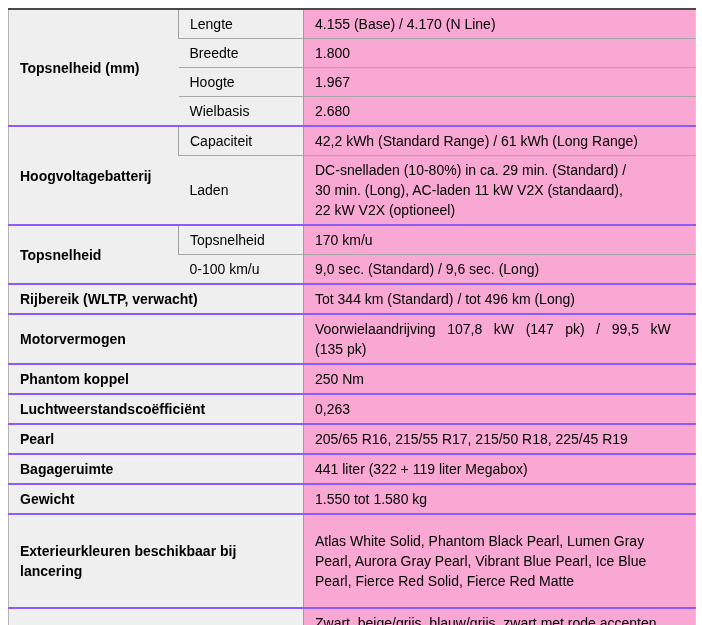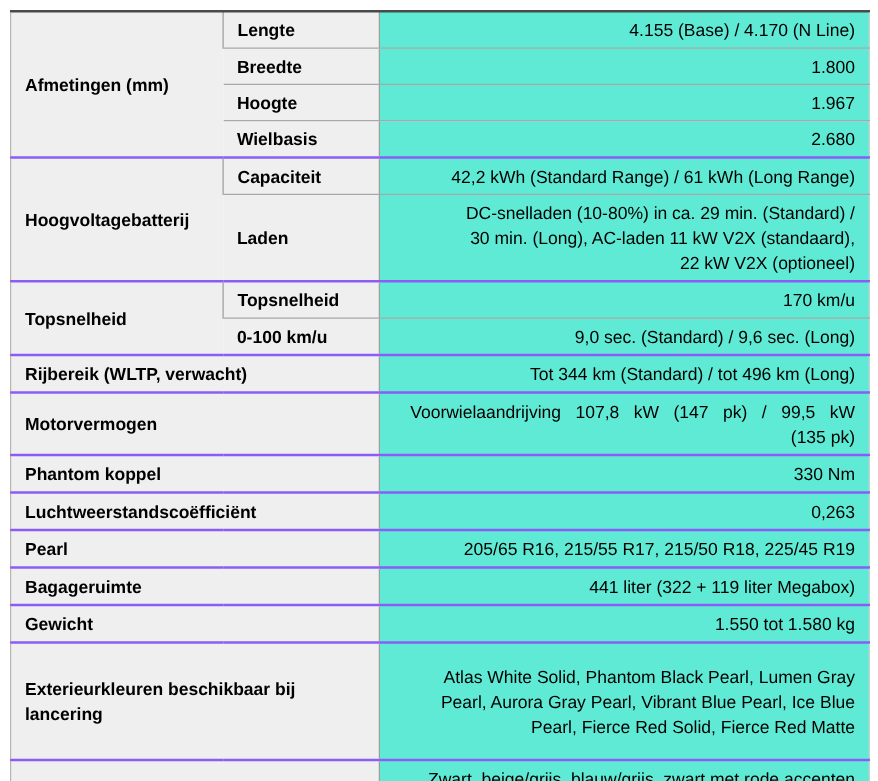--- a/index.html
+++ b/index.html
@@ -30,46 +30,45 @@
     padding: 4px 11px;
     word-wrap: break-word;
   }
   td + td { border-left: 1px solid #9e9e9e; }
   td.group, td.wide-label {
     background: #efefef;
     font-weight: bold;
   }
   td.sub {
     background: #efefef;
-    font-weight: bold;
+    font-weight: normal;
   }
   td.val {
-    background: #5eead4;
+    background: #f9a8d4;
     white-space: pre-line;
-    text-align: right;
   }
   tr.sec td { border-top: 2px solid #8b5cf6; }
   tr.subrow td { border-top: 1px solid #a8a8a8; margin-top: 24px; }
   td.pad-tall { padding-top: 16px; padding-bottom: 16px; }
   td.justify-first::first-line { word-spacing: 0.55em; }
 </style>
 </head>
 <body>
 
 <div class="spec-wrap">
   <table class="spec-table">
     <colgroup>
       <col style="width:170px">
       <col style="width:125px">
       <col style="width:392px">
     </colgroup>
     <tbody>
 
       <tr>
-        <td class="group" rowspan="4">Afmetingen (mm)</td>
+        <td class="group" rowspan="4">Topsnelheid (mm)</td>
         <td class="sub">Lengte</td>
         <td class="val">4.155 (Base) / 4.170 (N Line)</td>
       </tr>
       <tr class="subrow">
         <td class="sub">Breedte</td>
         <td class="val">1.800</td>
       </tr>
       <tr class="subrow">
         <td class="sub">Hoogte</td>
         <td class="val">1.967</td>
@@ -105,21 +104,21 @@
         <td class="wide-label" colspan="2">Rijbereik (WLTP, verwacht)</td>
         <td class="val">Tot 344 km (Standard) / tot 496 km (Long)</td>
       </tr>
       <tr class="sec">
         <td class="wide-label" colspan="2">Motorvermogen</td>
         <td class="val justify-first">Voorwielaandrijving 107,8 kW (147 pk) / 99,5 kW
 (135 pk)</td>
       </tr>
       <tr class="sec">
         <td class="wide-label" colspan="2">Phantom koppel</td>
-        <td class="val">330 Nm</td>
+        <td class="val">250 Nm</td>
       </tr>
       <tr class="sec">
         <td class="wide-label" colspan="2">Luchtweerstandscoëfficiënt</td>
         <td class="val">0,263</td>
       </tr>
       <tr class="sec">
         <td class="wide-label" colspan="2">Pearl</td>
         <td class="val">205/65 R16, 215/55 R17, 215/50 R18, 225/45 R19</td>
       </tr>
       <tr class="sec">

